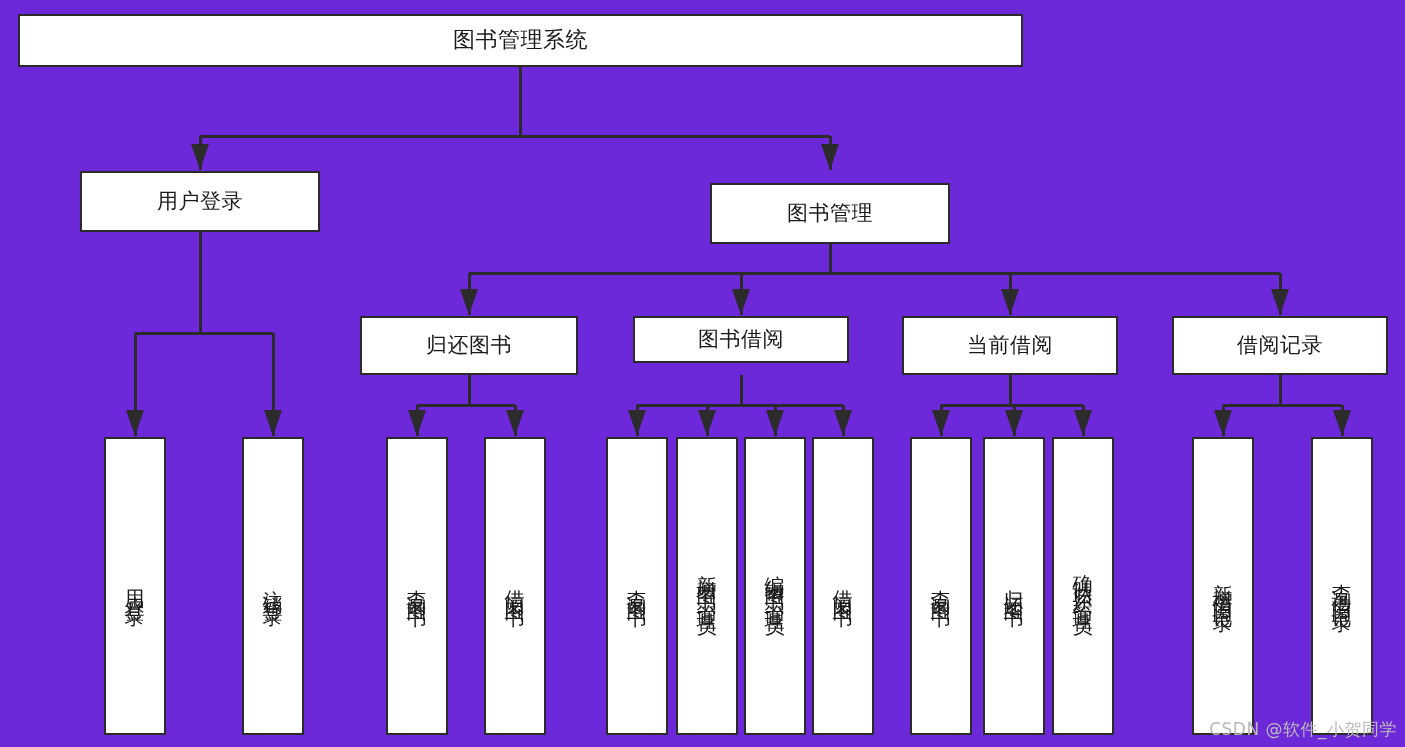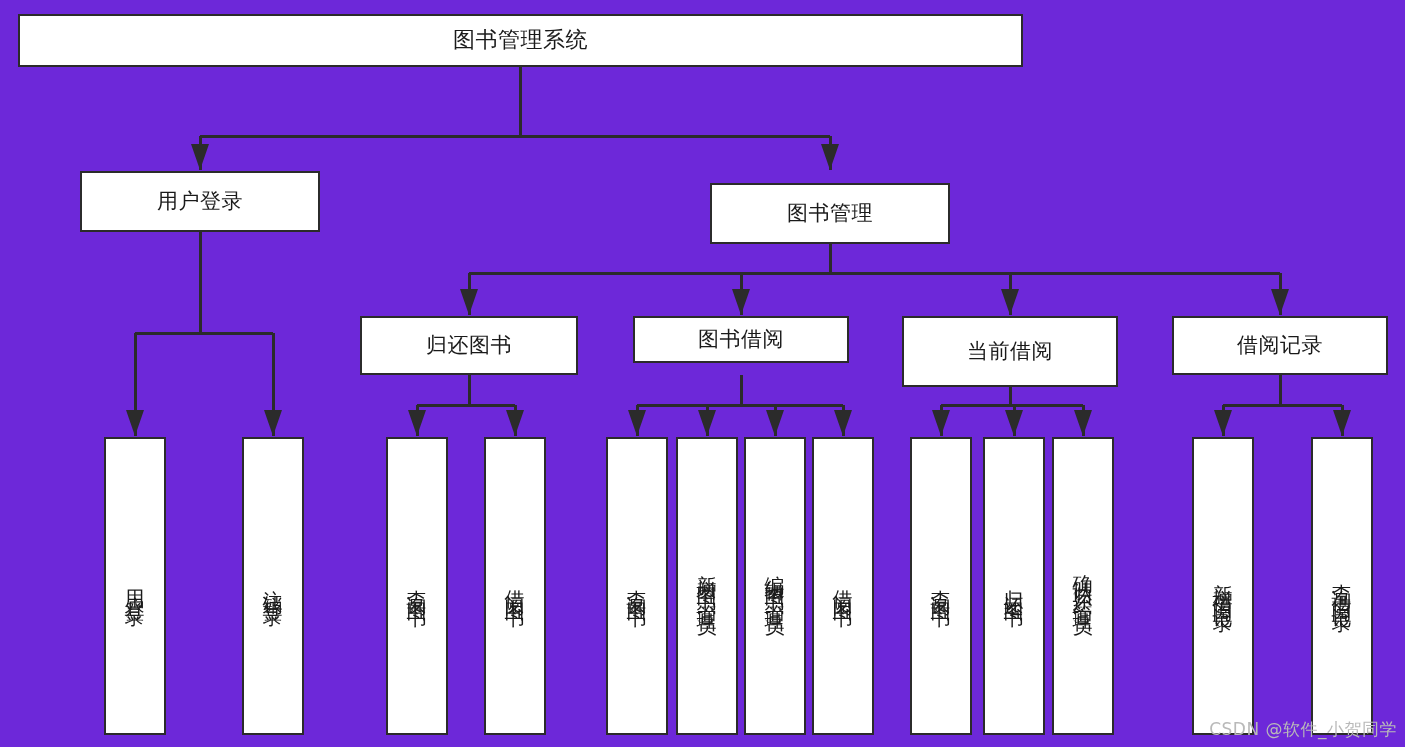--- a/index.html
+++ b/index.html
@@ -138,21 +138,21 @@
       </div>
       <div class="node horiz" style="left: 710px; top: 171px; width: 240px; height: 61px; margin-top: 12px;">
         <span class="label">图书管理</span>
       </div>
       <div class="node horiz" style="left: 360px; top: 316px; width: 218px; height: 59px;">
         <span class="label">归还图书</span>
       </div>
       <div class="node horiz" style="left: 633px; top: 316px; width: 216px; height: 47px;">
         <span class="label">图书借阅</span>
       </div>
-      <div class="node horiz" style="left: 902px; top: 316px; width: 216px; height: 71px;">
+      <div class="node horiz" style="left: 902px; top: 316px; width: 216px; height: 59px;">
         <span class="label">当前借阅</span>
       </div>
       <div class="node horiz" style="left: 1172px; top: 316px; width: 216px; height: 59px;">
         <span class="label">借阅记录</span>
       </div>
       <div class="node vert" style="left: 104px; top: 437px; width: 62px; height: 298px;">
         <span class="label">用户登录</span>
       </div>
       <div class="node vert" style="left: 242px; top: 437px; width: 62px; height: 298px;">
         <span class="label">注销登录</span>

